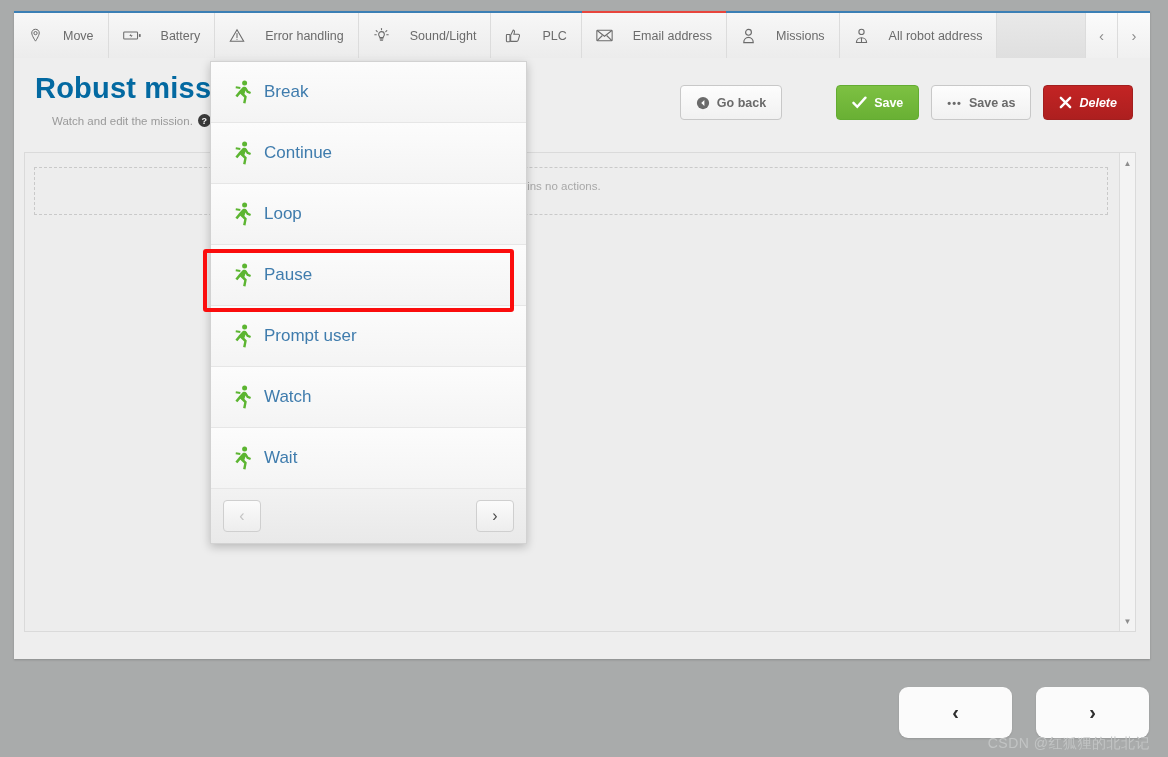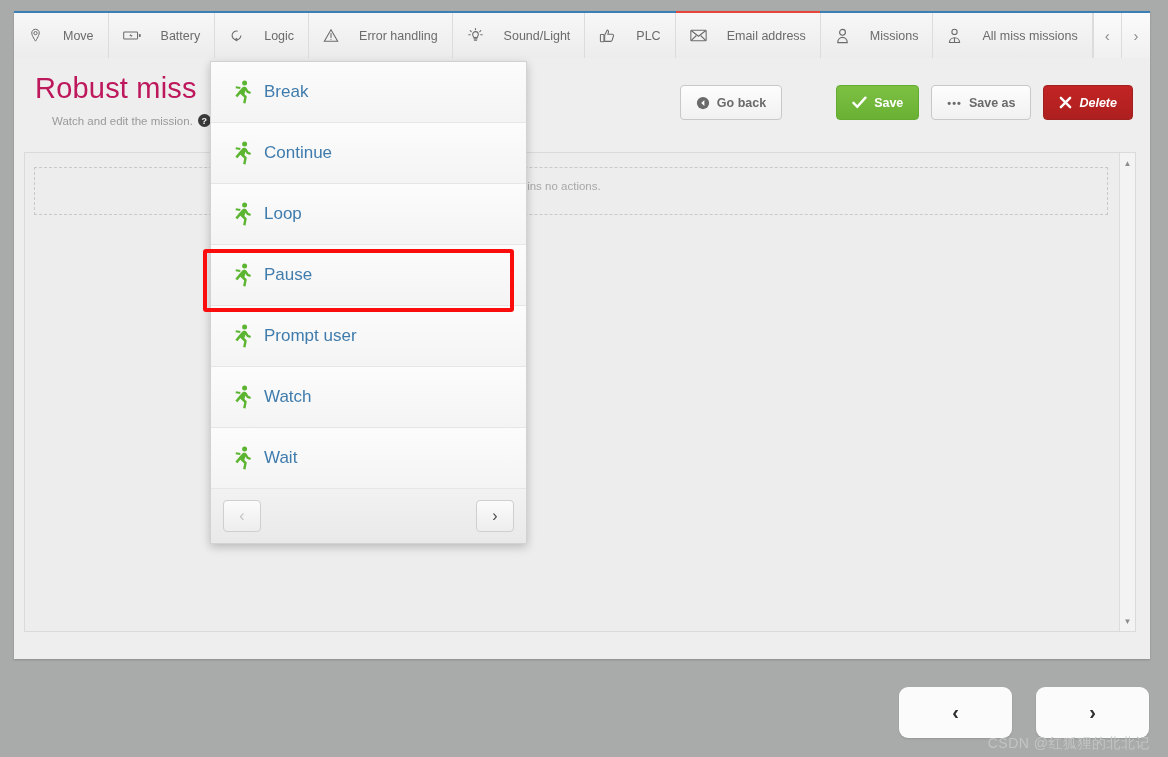--- a/index.html
+++ b/index.html
@@ -77,22 +77,22 @@
   .header {
     position: absolute;
     left: 14px; top: 58px;
     width: 1136px; height: 84px;
     background: #eeeeee;
   }
   .title {
     position: absolute;
     left: 21px; top: 14px;
     font-size: 29px;
-    color: #be185d;
-    font-weight: 400;
+    color: #0369a1;
+    font-weight: 700;
     letter-spacing: .2px;
     white-space: nowrap;
   }
   .subtitle {
     position: absolute;
     left: 38px; top: 56px;
     font-size: 11.5px;
     color: #9a9a9a;
     white-space: nowrap;
     display: flex;
@@ -303,29 +303,20 @@
       <span class="ti">
         <svg width="18" height="13" viewBox="0 0 26 14" fill="none" stroke="#6b6b6b" stroke-width="1.5">
           <rect x="1" y="2" width="20" height="10" rx="1.2"></rect>
           <rect x="23" y="5" width="2.5" height="4" fill="#6b6b6b" stroke="none"></rect>
           <path d="M12 4.2 l-3 3.4 h2.6 l-0.6 2.6 3-3.5 h-2.6 z" fill="#6b6b6b" stroke="none"></path>
         </svg>
       </span>
       <span>Battery</span>
     </div>
 
-    <div class="tab">
-      <span class="ti">
-        <svg width="15" height="15" viewBox="0 0 24 24" fill="none" stroke="#6b6b6b" stroke-width="1.7">
-          <path d="M19 12 a7 7 0 1 1 -5.2 -6.8"></path>
-          <path d="M12.4 16.6 l-2.6 2.2 2.9 1.6" stroke-linecap="round"></path>
-        </svg>
-      </span>
-      <span>Logic</span>
-    </div>
 
     <div class="tab">
       <span class="ti">
         <svg width="16" height="15" viewBox="0 0 24 22" fill="none" stroke="#6b6b6b" stroke-width="1.6">
           <path d="M12 2.5 L22 19.5 H2 Z"></path>
           <line x1="12" y1="8" x2="12" y2="14" stroke-linecap="round"></line>
           <circle cx="12" cy="16.6" r="0.9" fill="#6b6b6b" stroke="none"></circle>
         </svg>
       </span>
       <span>Error handling</span>
@@ -380,21 +371,21 @@
     </div>
 
     <div class="tab">
       <span class="ti">
         <svg width="15" height="16" viewBox="0 0 20 22" fill="none" stroke="#6b6b6b" stroke-width="1.5">
           <circle cx="10" cy="5.4" r="3.6"></circle>
           <path d="M3 20 c0-3.8 3.1-6.6 7-6.6 s7 2.8 7 6.6 z"></path>
           <line x1="10" y1="13.6" x2="10" y2="20"></line>
         </svg>
       </span>
-      <span>All miss missions</span>
+      <span>All robot address</span>
     </div>
 
     <div class="tab-filler"></div>
 
     <div class="tab-arrow">‹</div>
     <div class="tab-arrow">›</div>
   </div>
 
   <div class="header">
     <div class="title">Robust miss</div>

